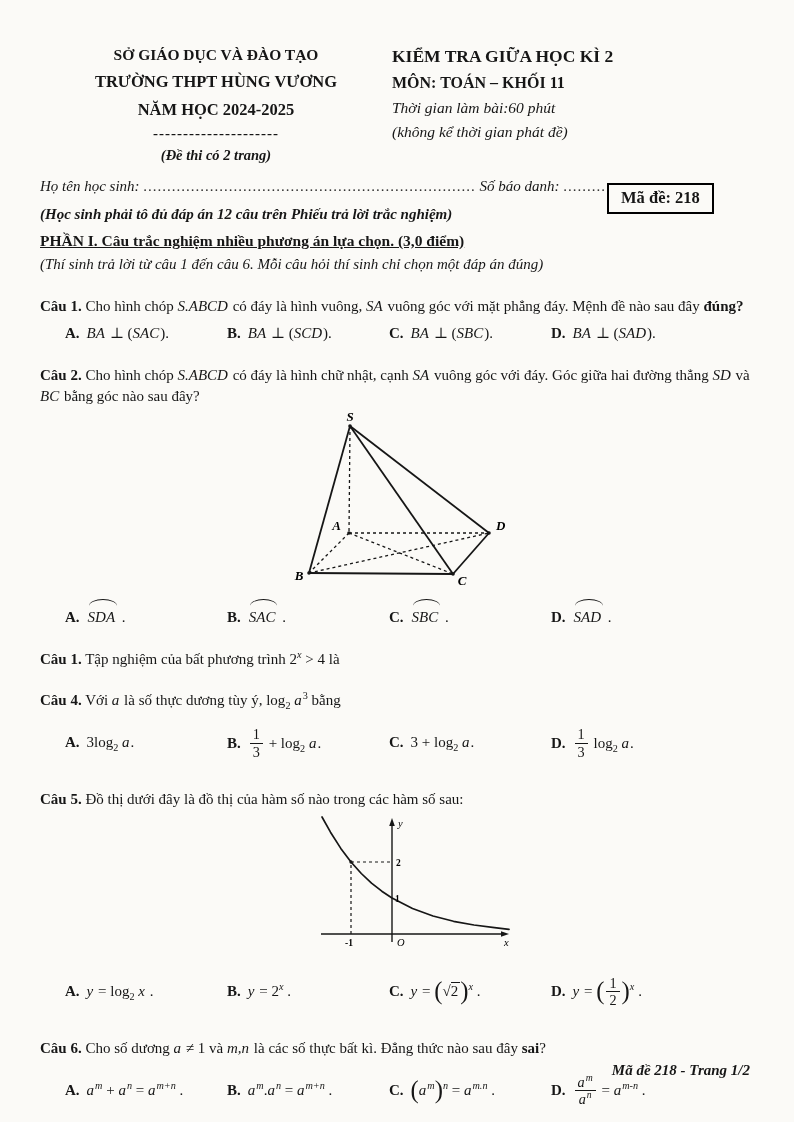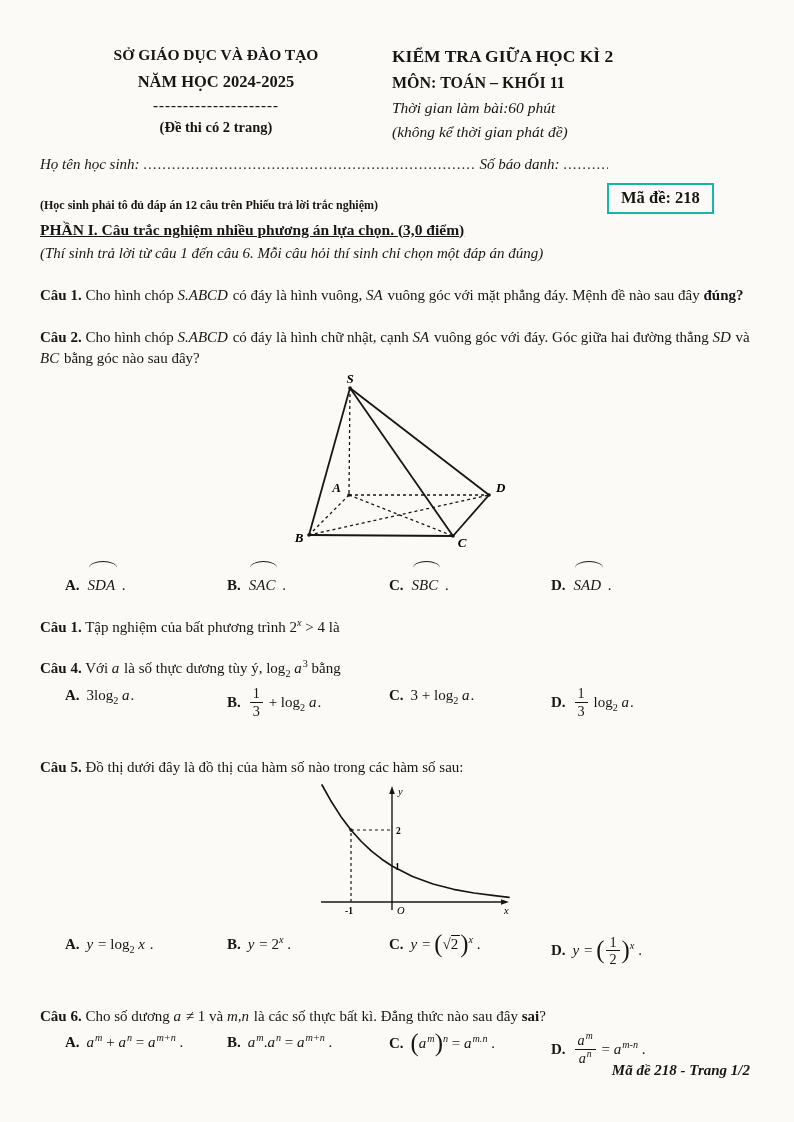--- a/index.html
+++ b/index.html
@@ -12,56 +12,56 @@
     font-size:15px;line-height:1.45;
     overflow:hidden;
   }
   
   .header{display:flex;}
   .header-left{width:352px;text-align:center;}
   .header-right{flex:1;text-align:left;}
   .hl-line{font-weight:bold;font-size:15.5px;line-height:1.7;}
   .hl-line.school{font-size:16.5px;}
   .divider{font-weight:bold;letter-spacing:1px;line-height:1;margin-top:2px;}
-  .pages-note{font-weight:bold;font-size:14.5px;margin-top:4px;}
+  .pages-note{font-style:italic;font-weight:bold;font-size:14.5px;margin-top:4px;}
   .hr-title{font-weight:bold;font-size:17.5px;line-height:1.6;}
   .hr-subject{font-weight:bold;font-size:16px;line-height:1.6;}
   .hr-time,.hr-note{font-style:italic;font-size:15.5px;line-height:1.55;}
   
   .student-row{margin-top:10px;width:568px;font-style:italic;white-space:nowrap;overflow:hidden;}
   .dots{letter-spacing:1px;font-style:normal;color:#333;}
   .code-box{
     position:absolute;left:607px;top:183px;
-    border:2px solid #14b8a6;padding:1px 12px 2px 12px;
+    border:2px solid #000000;padding:1px 12px 2px 12px;
     font-weight:bold;font-size:16.5px;background:#fbfaf7;
   }
-  .fill-note{font-weight:bold;margin-top:22px;font-size:12px;}
+  .fill-note{font-weight:bold;font-style:italic;margin-top:6px;font-size:15px;}
   .part1{margin-top:4px;font-weight:bold;font-size:15.5px;text-decoration:underline;}
   .part1 .u{text-decoration:underline;}
   .part1-note{font-style:italic;margin-top:2px;}
   
   .q{margin-top:20px;}
   .qtext{margin:0;}
   .qlabel{font-weight:bold;}
   .answers{display:flex;padding-left:25px;margin-top:5px;align-items:baseline;}
-  .answers.tall{align-items:flex-start;min-height:52px;}
+  .answers.tall{align-items:center;min-height:52px;}
   .answer{width:162px;}
   .answer:last-child{width:auto;}
   .opt{margin-right:7px;font-weight:bold;}
   .math i{padding-right:1px;}
   sup,sub{font-size:68%;line-height:0;}
   sup.it,sub.it{font-style:italic;}
   
   .frac{display:inline-block;vertical-align:-0.62em;text-align:center;line-height:1.15;margin:0 2px;font-size:0.95em;}
   .frac .fn{display:block;border-bottom:1.3px solid #161616;padding:0 3px;}
   .frac .fd{display:block;padding:0 3px;}
   
   .bigp{font-size:1.65em;font-weight:400;vertical-align:-0.14em;line-height:0.9;letter-spacing:0;}
   
-  .hat{position:relative;display:inline-block;font-style:italic;padding:14px 3px 0 1px;}
+  .hat{position:relative;display:inline-block;font-style:italic;padding:8px 3px 0 1px;}
   .hat::before{
     content:'';position:absolute;top:0;left:2px;right:1px;height:6px;
     border-top:1.5px solid #161616;
     border-radius:50% 50% 0 0 / 100% 100% 0 0;
   }
   
   .sqrt{white-space:nowrap;}
   .sqrt .rs{font-style:normal;}
   .sqrt .rb{border-top:1.3px solid #161616;padding:0 2px 0 0;}
   
@@ -80,20 +80,21 @@
   }
 </style>
 </head>
 <body>
 
 <div class="page">
 
   <div class="header">
     <div class="header-left">
       <div class="hl-line">SỞ GIÁO DỤC VÀ ĐÀO TẠO</div>
+      <div class="hl-line school">TRƯỜNG THPT HÙNG VƯƠNG</div>
       <div class="hl-line school">NĂM HỌC 2024-2025</div>
       <div class="divider">---------------------</div>
       <div class="pages-note">(Đề thi có 2 trang)</div>
     </div>
     <div class="header-right">
       <div class="hr-title">KIỂM TRA GIỮA HỌC KÌ 2</div>
       <div class="hr-subject">MÔN: TOÁN – KHỐI 11</div>
       <div class="hr-time">Thời gian làm bài:60 phút</div>
       <div class="hr-note">(không kể thời gian phát đề)</div>
     </div>
@@ -109,20 +110,26 @@
 
   <div class="fill-note">(Học sinh phải tô đủ đáp án 12 câu trên Phiếu trả lời trắc nghiệm)</div>
 
   <div class="part1">
     <span class="u">PHẦN I</span><span>. Câu trắc nghiệm nhiều phương án lựa chọn. (3,0 điểm)</span>
   </div>
   <div class="part1-note">(Thí sinh trả lời từ câu 1 đến câu 6. Mỗi câu hỏi thí sinh chỉ chọn một đáp án đúng)</div>
 
   <div class="q">
     <p class="qtext"><b class="qlabel">Câu 1.</b><span class="math"> Cho hình chóp <i>S.ABCD</i> có đáy là hình vuông, <i>SA</i> vuông góc với mặt phẳng đáy. Mệnh đề nào sau đây <b>đúng?</b></span></p>
+    <div class="answers">
+        <span class="answer"><b class="opt">A.</b><span class="math"><i>BA</i> ⊥ (<i>SAC</i>).</span></span>
+        <span class="answer"><b class="opt">B.</b><span class="math"><i>BA</i> ⊥ (<i>SCD</i>).</span></span>
+        <span class="answer"><b class="opt">C.</b><span class="math"><i>BA</i> ⊥ (<i>SBC</i>).</span></span>
+        <span class="answer"><b class="opt">D.</b><span class="math"><i>BA</i> ⊥ (<i>SAD</i>).</span></span>
+      </div>
   </div>
 
   <div class="q">
     <p class="qtext"><b class="qlabel">Câu 2.</b><span class="math"> Cho hình chóp <i>S.ABCD</i> có đáy là hình chữ nhật, cạnh <i>SA</i> vuông góc với đáy. Góc giữa hai đường thẳng <i>SD</i> và <i>BC</i> bằng góc nào sau đây?</span></p>
 
     <div class="fig fig-pyramid">
       <svg width="232" height="176" viewBox="0 0 232 176">
 
         <g stroke="#161616" stroke-width="1.3" stroke-dasharray="3,3" fill="none">
           <line x1="59" y1="15" x2="58" y2="122"></line>

